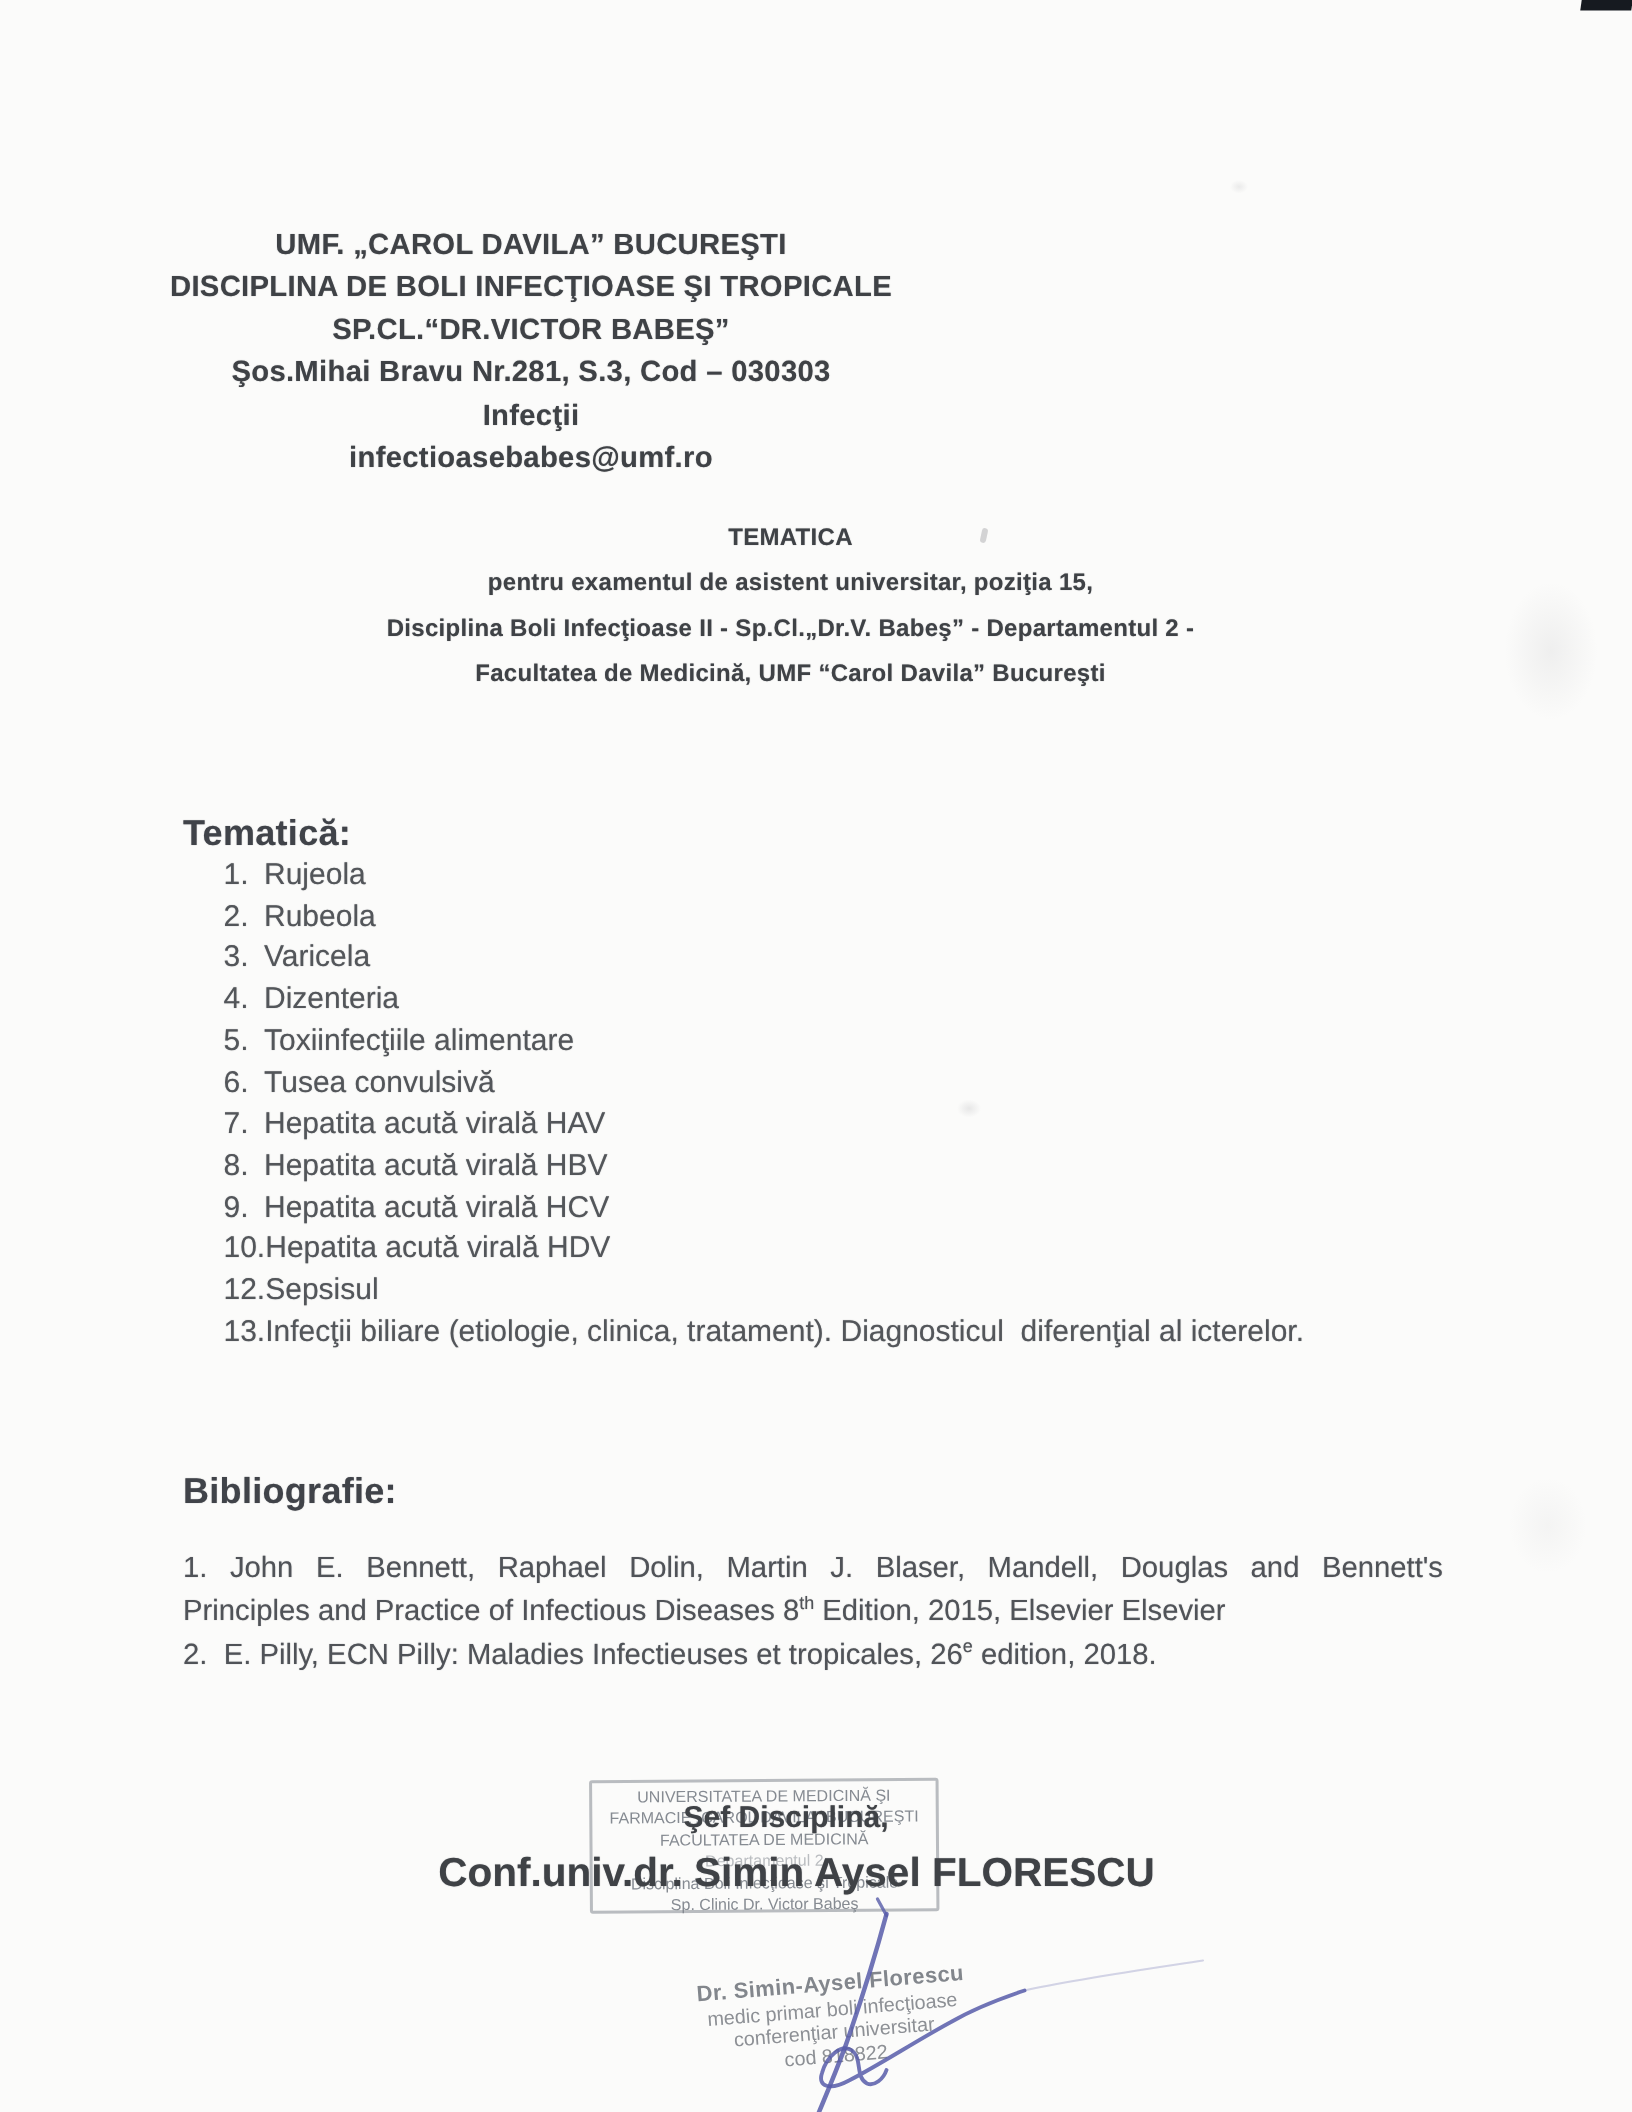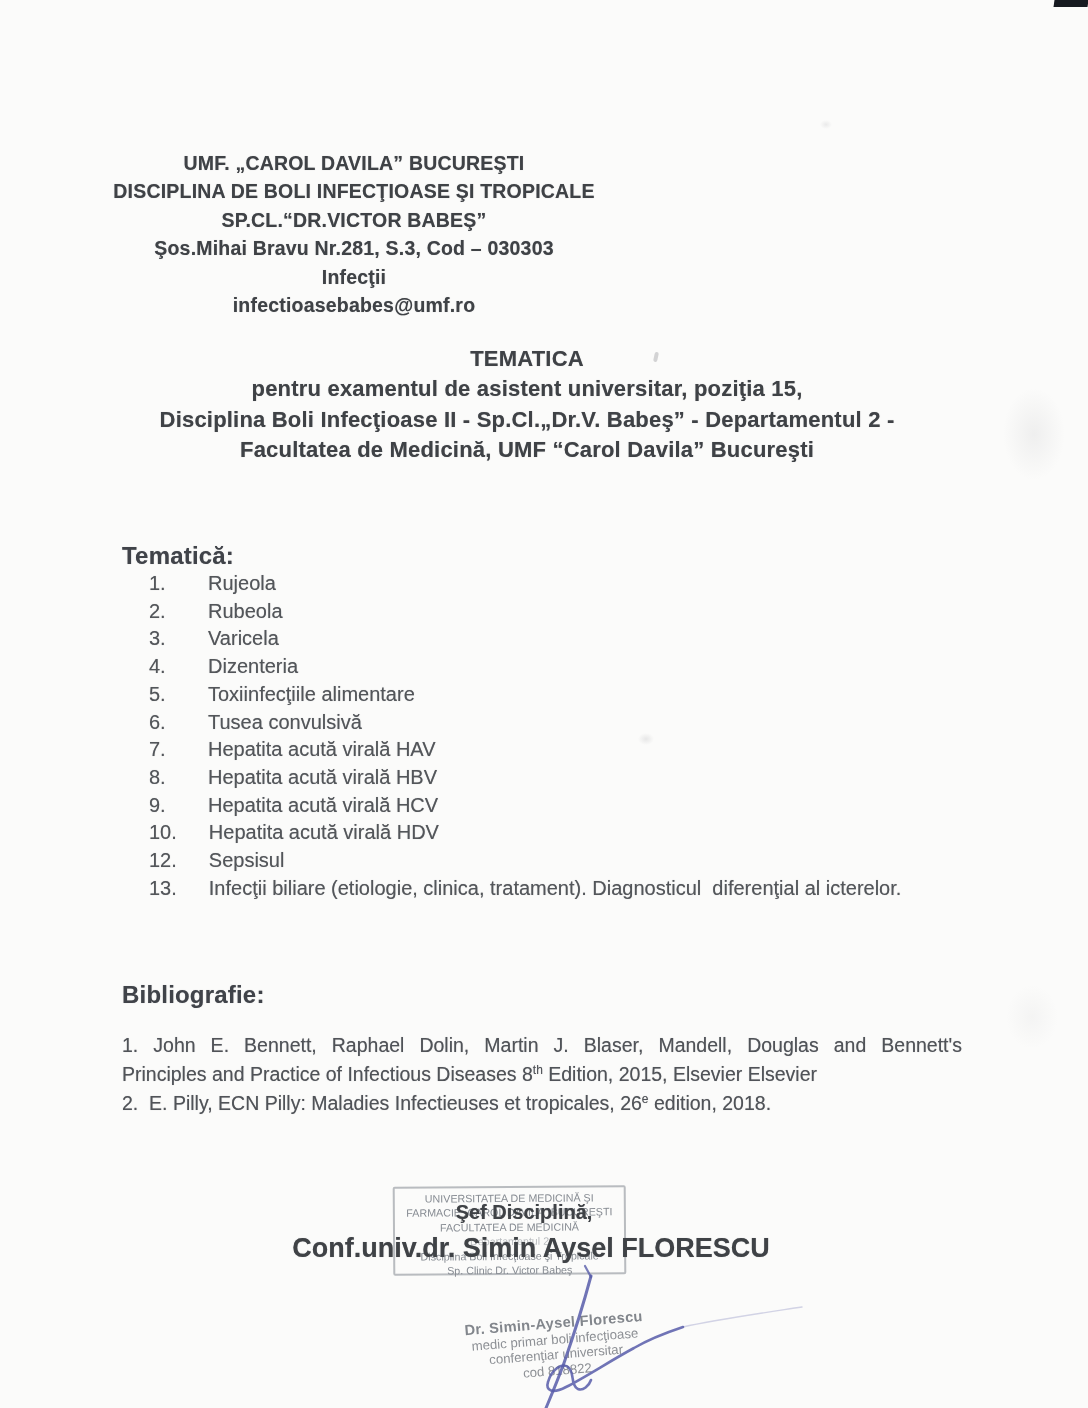--- a/index.html
+++ b/index.html
@@ -19,34 +19,34 @@
     left:54px;top:149px;width:600px;
     text-align:center;font-weight:700;
     font-size:19.5px;line-height:28.4px;
     letter-spacing:0.2px;color:#3f4246;
   }
 
   
   .title-block{
     left:0;top:344px;width:1054px;
     text-align:center;font-weight:700;
-    font-size:22px;line-height:30.3px;
+    font-size:16px;line-height:30.3px;
     color:#3f4246;letter-spacing:0.2px;
   }
 
   .section-heading{
     font-weight:700;font-size:24px;color:#404349;letter-spacing:0.2px;
   }
   .tematica-heading{left:122px;top:542px;}
   .biblio-heading{left:122px;top:981px;}
 
   .topics{left:149px;top:570px;width:860px;font-size:20px;color:#53565a;}
   .topic-row{display:flex;line-height:27.7px;}
   .topic-num{flex:0 0 auto;min-width:27px;}
-  .topic-txt{flex:1 1 auto;margin-left:32px;}
+  .topic-txt{flex:1 1 auto;}
 
   .biblio{left:122px;top:1031px;width:840px;font-size:19.5px;line-height:29px;color:#505358;}
   .bib-justify{text-align:justify;text-align-last:justify;}
   .biblio sup{font-size:12px;line-height:0;}
 
   .sig-role{left:0;top:1201px;width:1048px;text-align:center;font-weight:700;font-size:20px;color:#3f4246;z-index:4;}
   .sig-name{left:0;top:1233px;width:1062px;text-align:center;font-weight:700;font-size:27px;color:#3f4246;z-index:4;}
 
   
   .stamp-inst{

